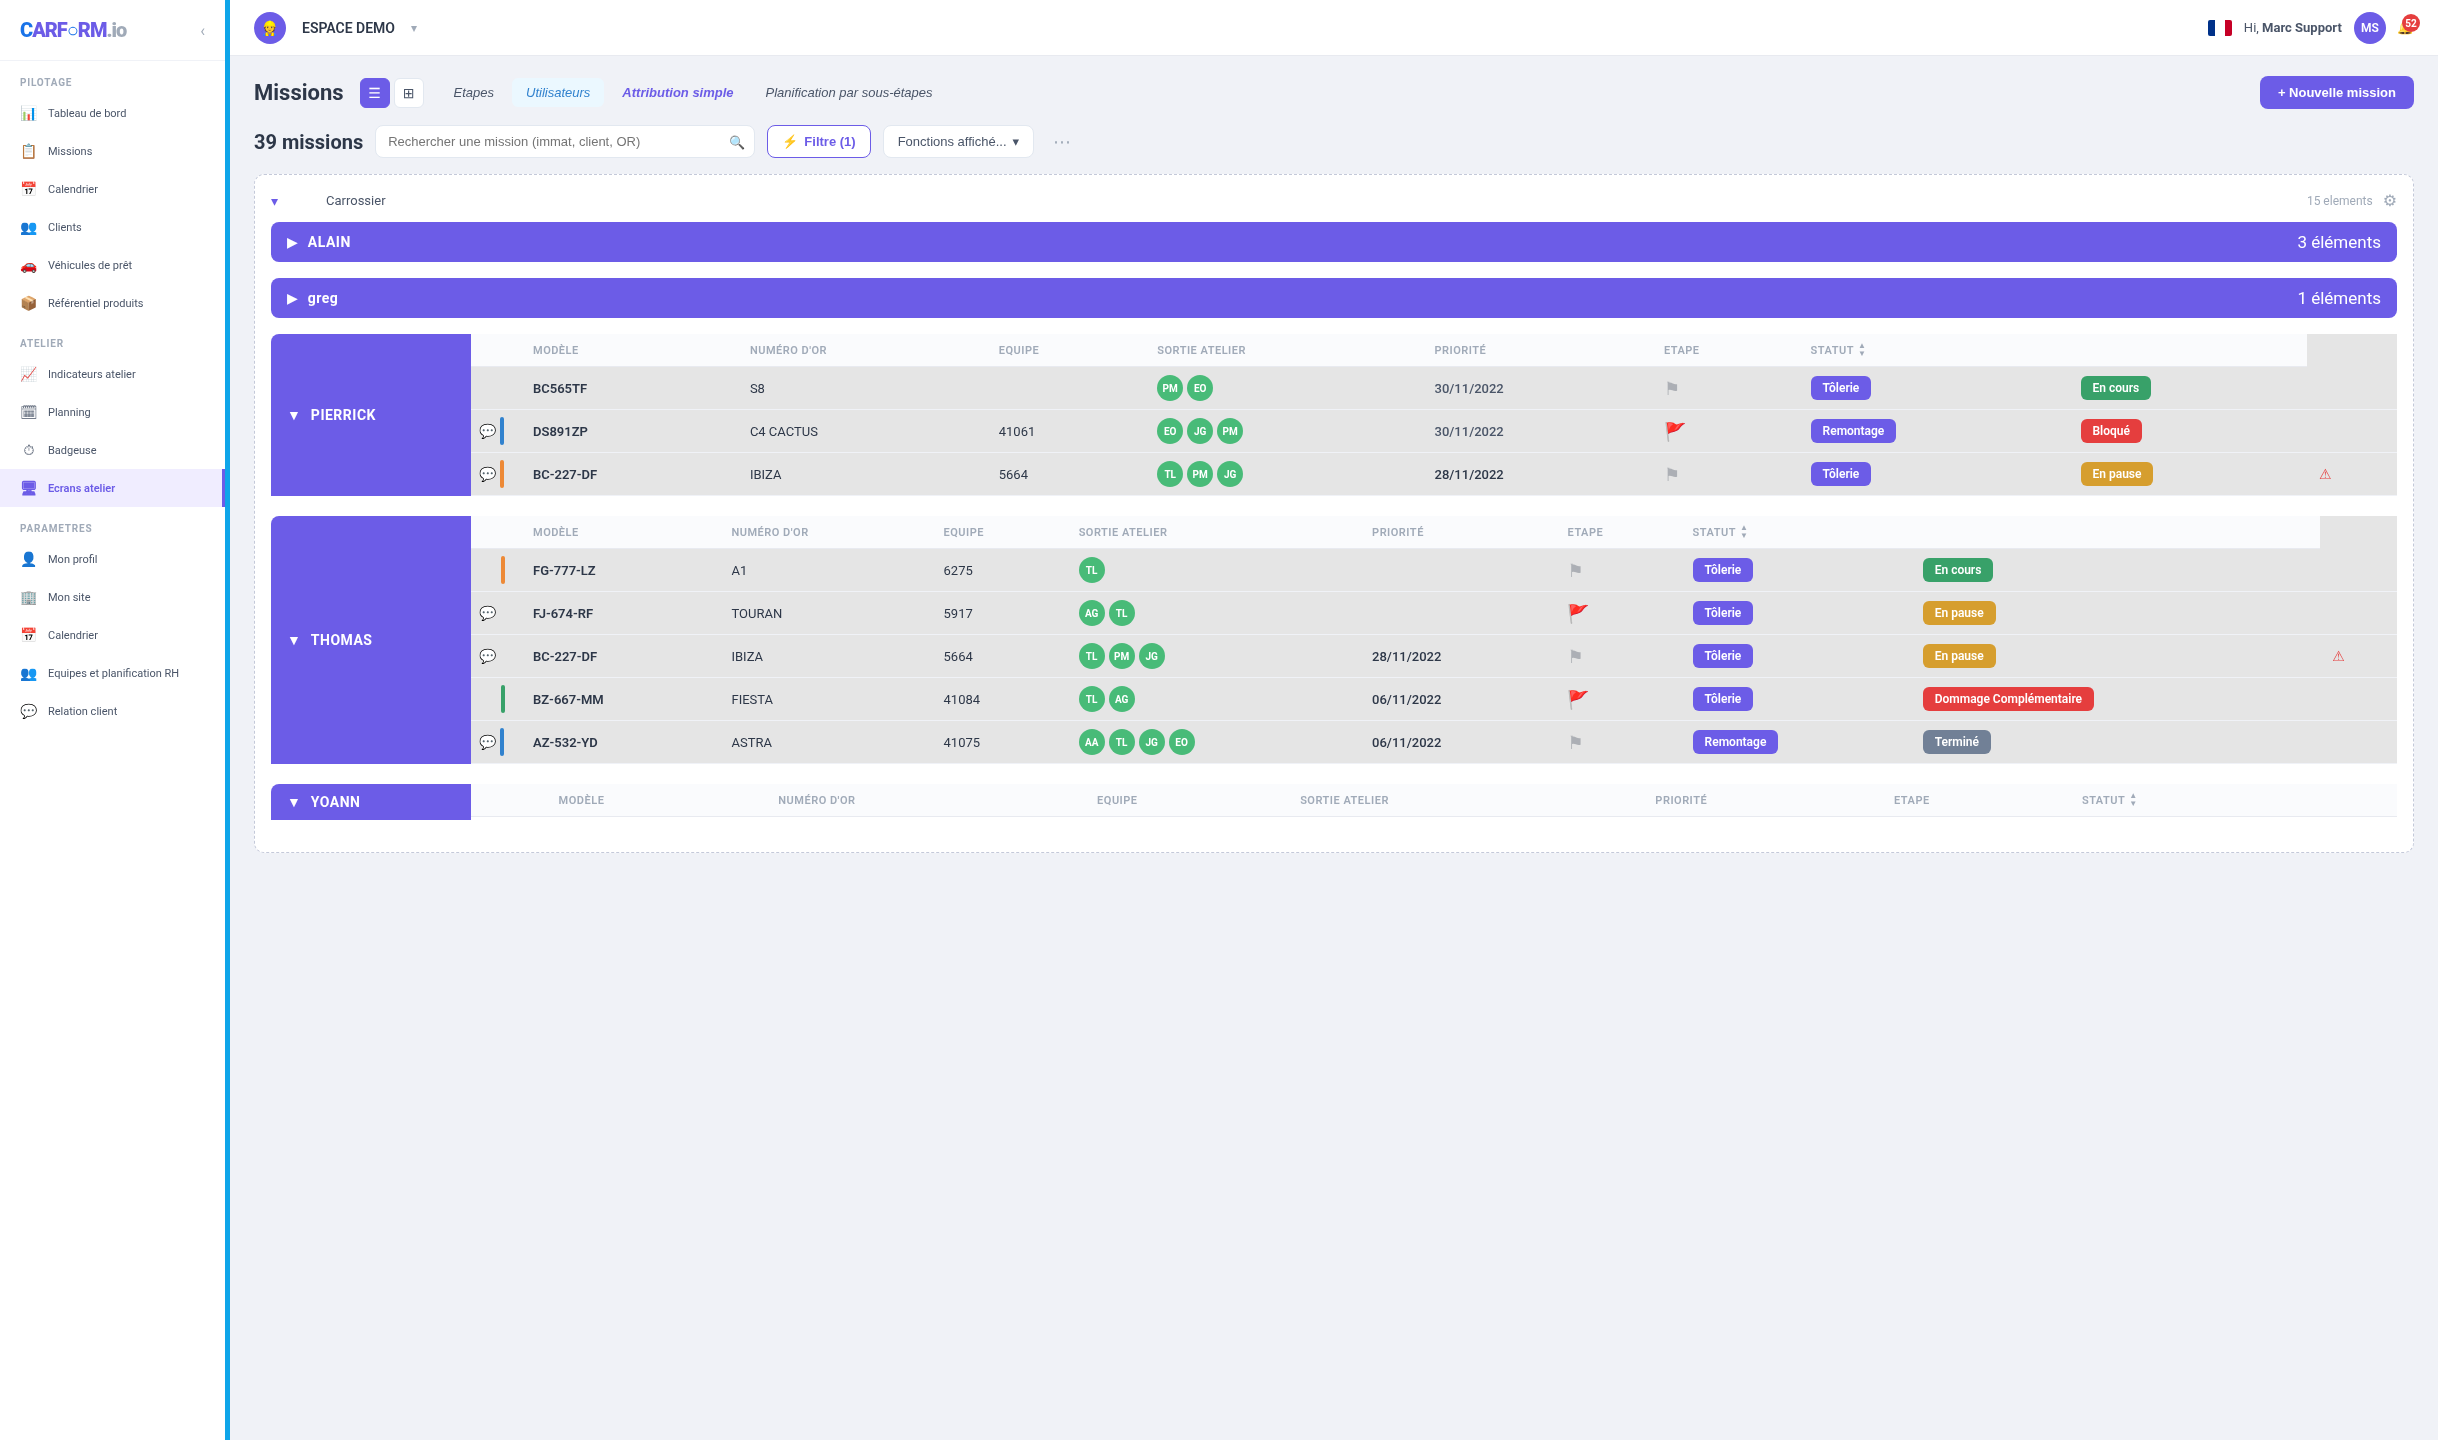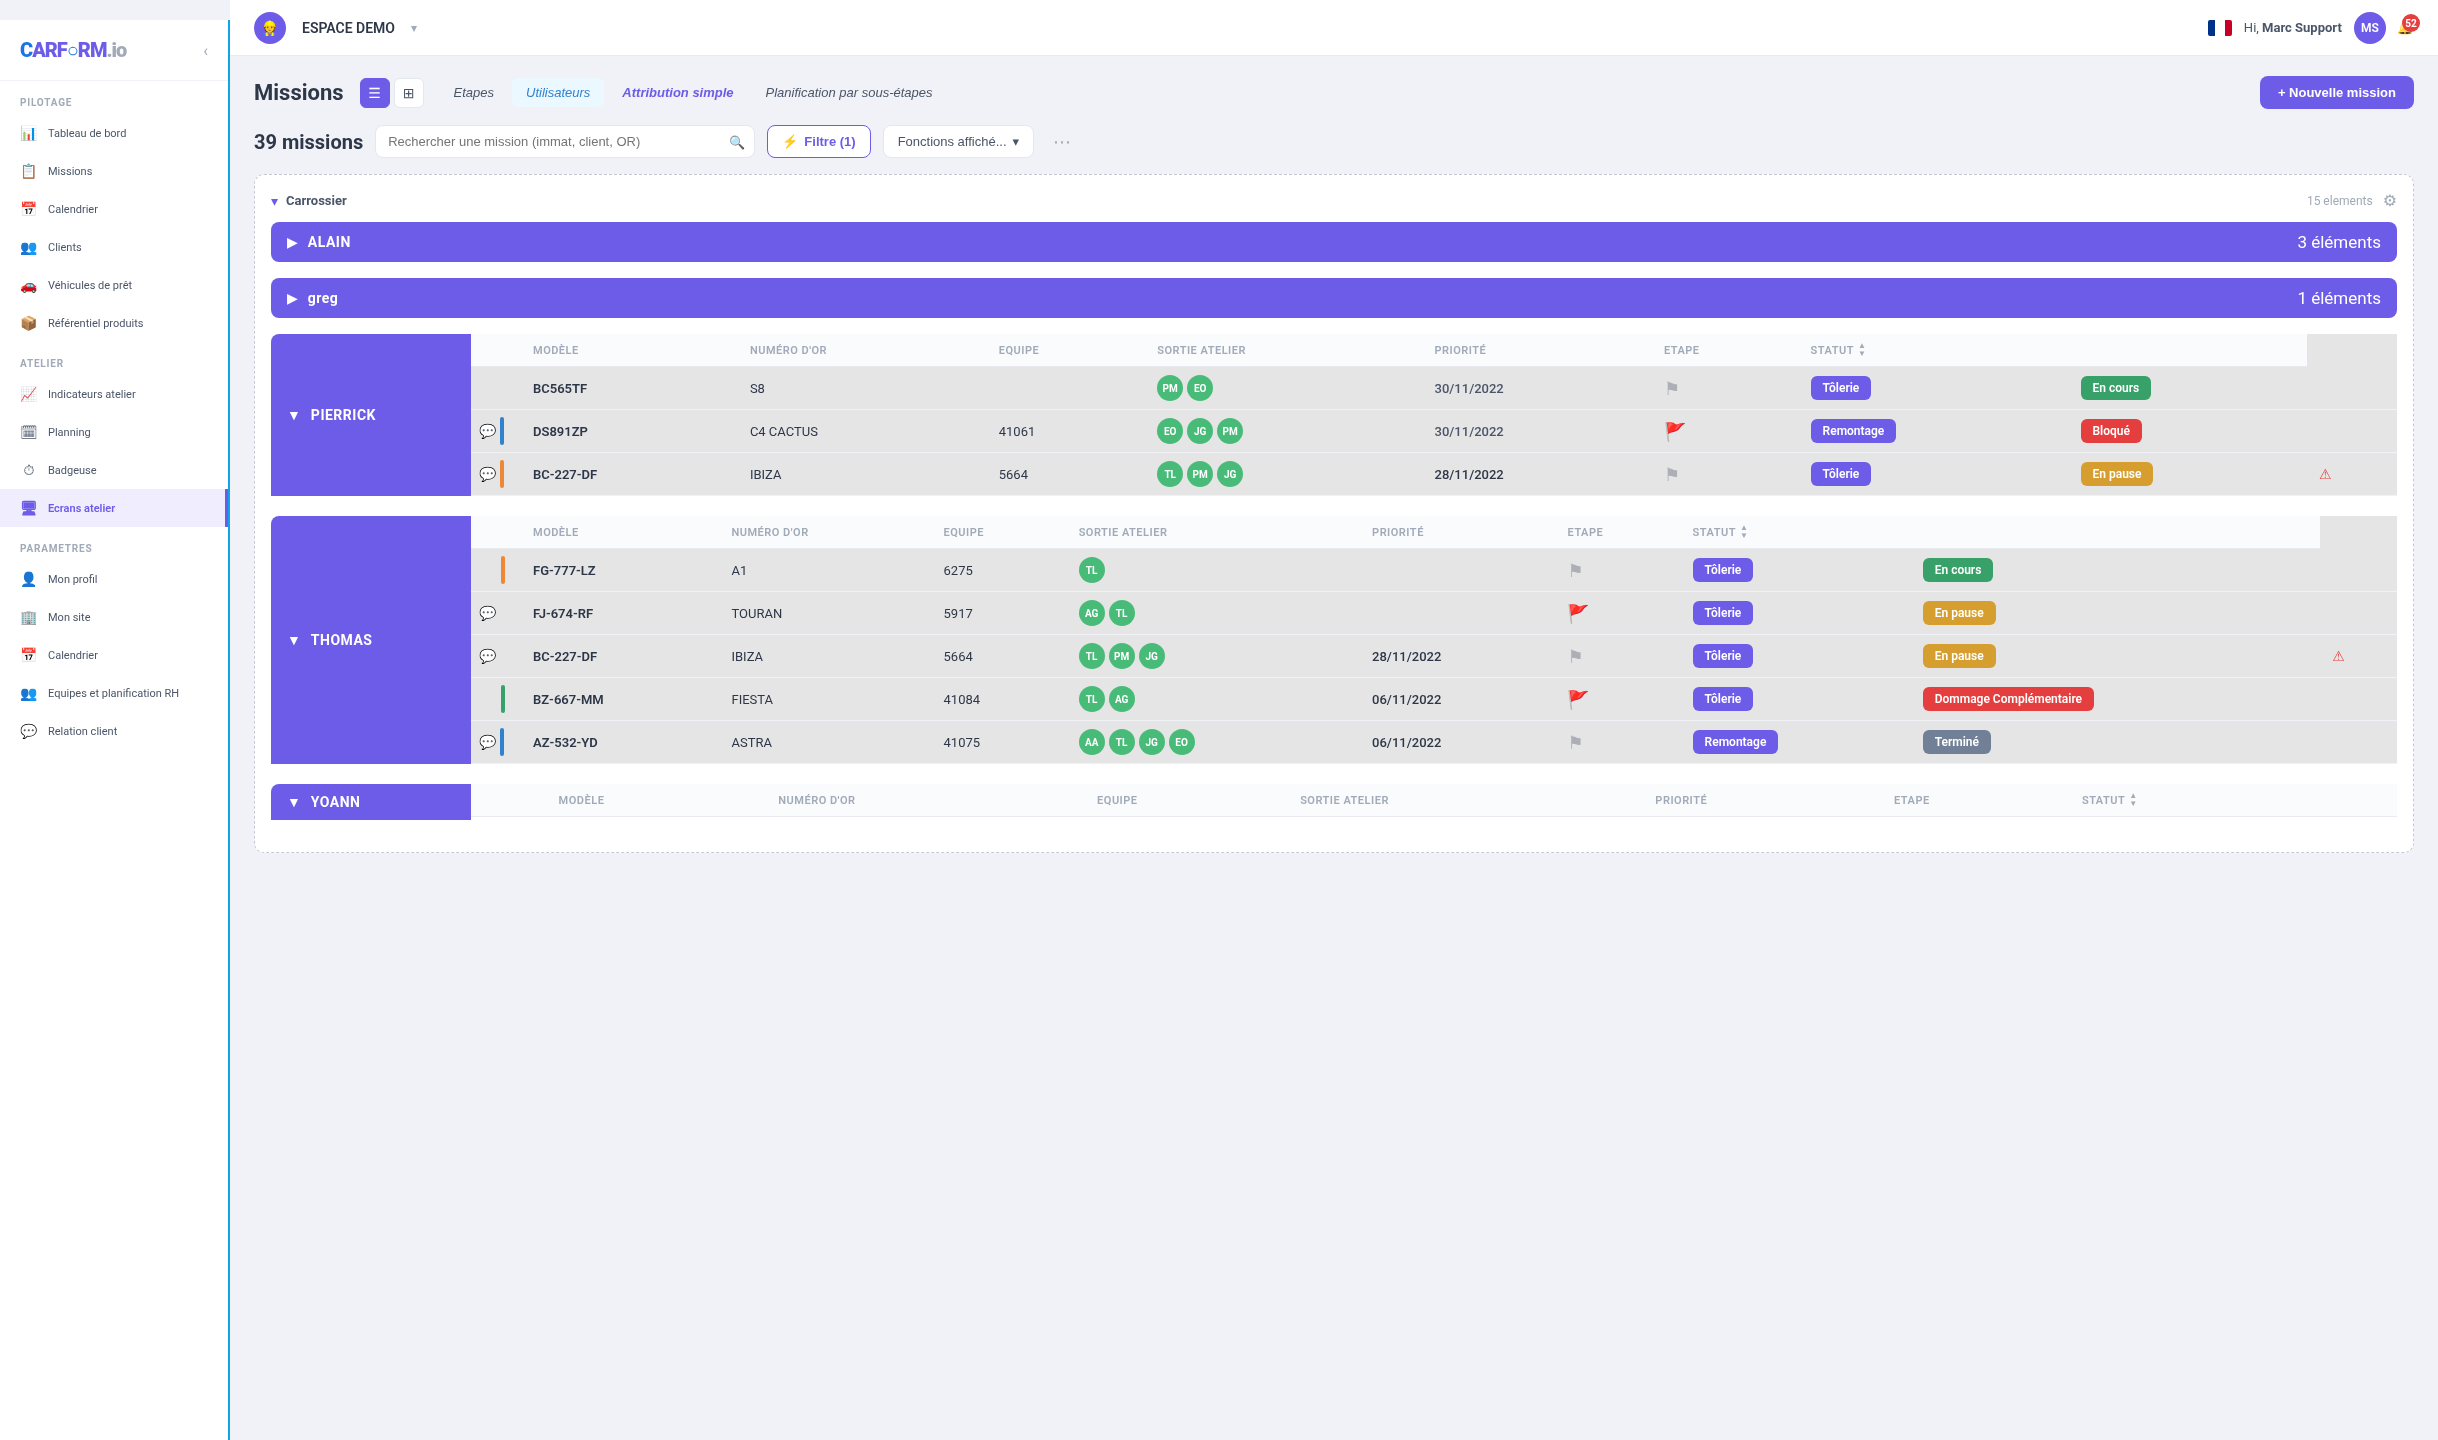--- a/index.html
+++ b/index.html
@@ -1,19 +1,19 @@
 <!DOCTYPE html>
 <html><head>
   <meta charset="utf-8">
   <style>
     * { box-sizing: border-box; margin: 0; padding: 0; }
     body { font-family: -apple-system, BlinkMacSystemFont, 'Segoe UI', Roboto, sans-serif; background: #f0f2f7; display: flex; height: 100vh; overflow: hidden; font-size: 13px; }
 
     
-    .sidebar { width: 230px; background: #fff; display: flex; flex-direction: column; border-right: 2px solid #0ea5e9; flex-shrink: 0; overflow-y: auto; margin-top: 20px; }
+    .sidebar { width: 230px; background: #fff; display: flex; flex-direction: column; border-right: 5px solid #0ea5e9; flex-shrink: 0; overflow-y: auto; }
     .sidebar-logo { padding: 18px 20px; display: flex; align-items: center; justify-content: space-between; border-bottom: 1px solid #f0f2f7; }
     .sidebar-section-title { font-size: 10px; font-weight: 700; color: #a0aab8; text-transform: uppercase; padding: 16px 20px 6px; letter-spacing: 0.8px; }
     .sidebar-item { display: flex; align-items: center; gap: 10px; padding: 10px 20px; color: #4a5568; cursor: pointer; border-radius: 0; transition: background 0.15s; }
     .sidebar-item.active { background: #f0edff; color: #6c5ce7; border-right: 3px solid #6c5ce7; font-weight: 600; }
     .sidebar-item .si-icon { width: 18px; height: 18px; display: flex; align-items: center; justify-content: center; font-size: 14px; flex-shrink: 0; }
     .sidebar-item .si-label { font-size: 11px; }
 
     
     .main { flex: 1; display: flex; flex-direction: column; overflow: hidden; }
 
@@ -57,21 +57,21 @@
     .filter-btn { display: flex; align-items: center; gap: 6px; padding: 8px 14px; background: #fff; border: 1px solid #6c5ce7; border-radius: 8px; cursor: pointer; color: #6c5ce7; font-size: 13px; font-weight: 600; }
     .fonctions-btn { display: flex; align-items: center; gap: 6px; padding: 8px 14px; background: #fff; border: 1px solid #e2e8f0; border-radius: 8px; cursor: pointer; color: #4a5568; font-size: 13px; }
     .more-btn { width: 32px; height: 32px; background: none; border: none; cursor: pointer; color: #a0aab8; font-size: 18px; display: flex; align-items: center; justify-content: center; }
 
     
     .table-container { background: #fff; border: 1px dashed #c4c9d9; border-radius: 10px; padding: 16px; }
 
     .section-header { display: flex; align-items: center; justify-content: space-between; margin-bottom: 12px; color: #4a5568; font-size: 13px; }
     .section-header-left { display: flex; align-items: center; gap: 8px; }
     .section-chevron { cursor: pointer; color: #6c5ce7; font-size: 14px; }
-    .section-name { color: #4a5568; font-weight: 700; }
+    .section-name { color: #4a5568; font-weight: 400; margin-left: 40px; }
     .section-count { color: #a0aab8; font-size: 12px; }
     .section-gear { color: #a0aab8; cursor: pointer; font-size: 16px; }
 
     
     .user-group { margin-bottom: 16px; }
     .user-row-header { background: #6c5ce7; border-radius: 8px; display: flex; align-items: center; justify-content: space-between; padding: 10px 16px; cursor: pointer; margin-bottom: 0; }
     .user-name-header { color: white; font-weight: 700; font-size: 14px; letter-spacing: 0.5px; }
     .user-count-header { color: white; font-size: 17px; }
 
     

